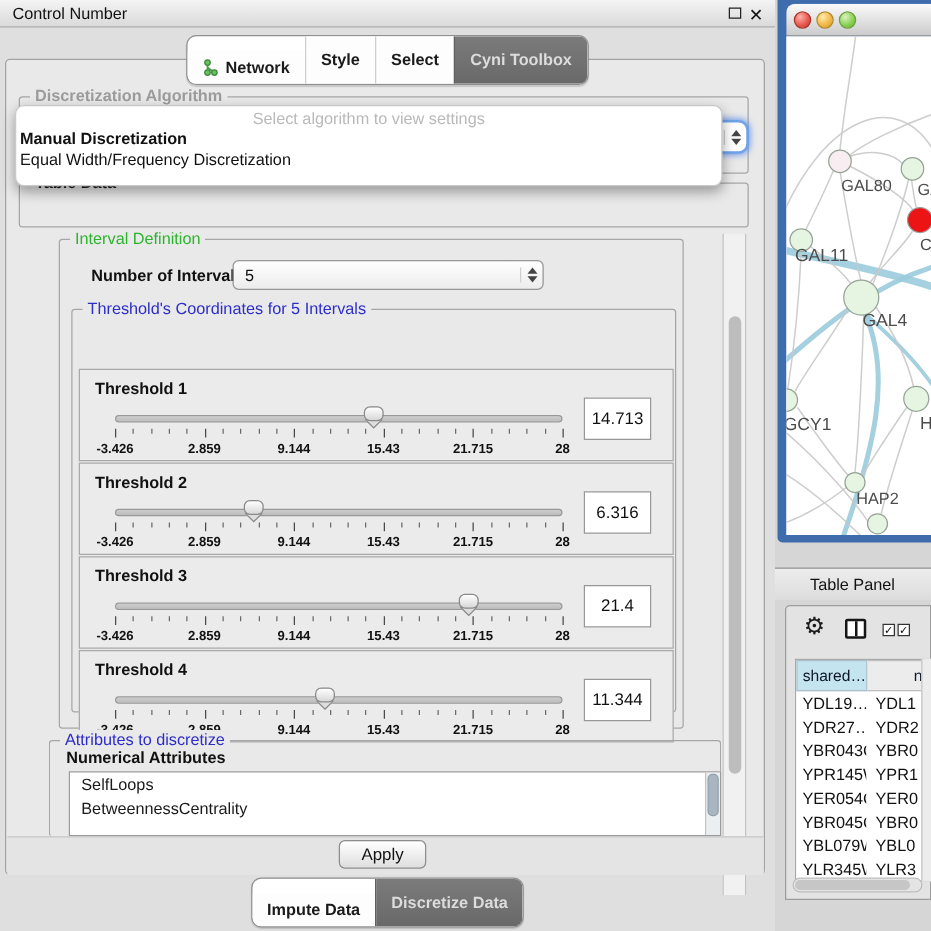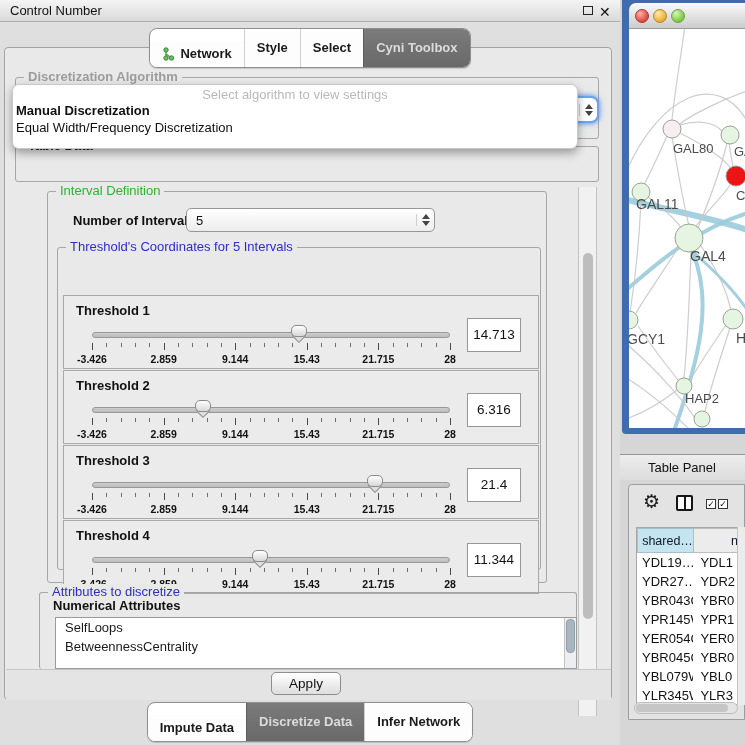--- a/index.html
+++ b/index.html
@@ -398,23 +398,20 @@
           <div class="seg-item active">
             <span>Cyni Toolbox</span>
           </div>
         </div></div>
     <div id="bottom-tabs"><div class="seg">
           <div class="seg-item">
             <span>Impute Data</span>
           </div>
           <div class="seg-item active">
             <span>Discretize Data</span>
-          </div>
-          <div class="seg-item">
-            <span>Infer Network</span>
           </div>
         </div></div>
 
     <div id="popup">
       <div class="ph">Select algorithm to view settings</div>
       <div>
           <div class="opt hl">Manual Discretization</div>
           <div class="opt">Equal Width/Frequency Discretization</div>
         </div>
     </div>

